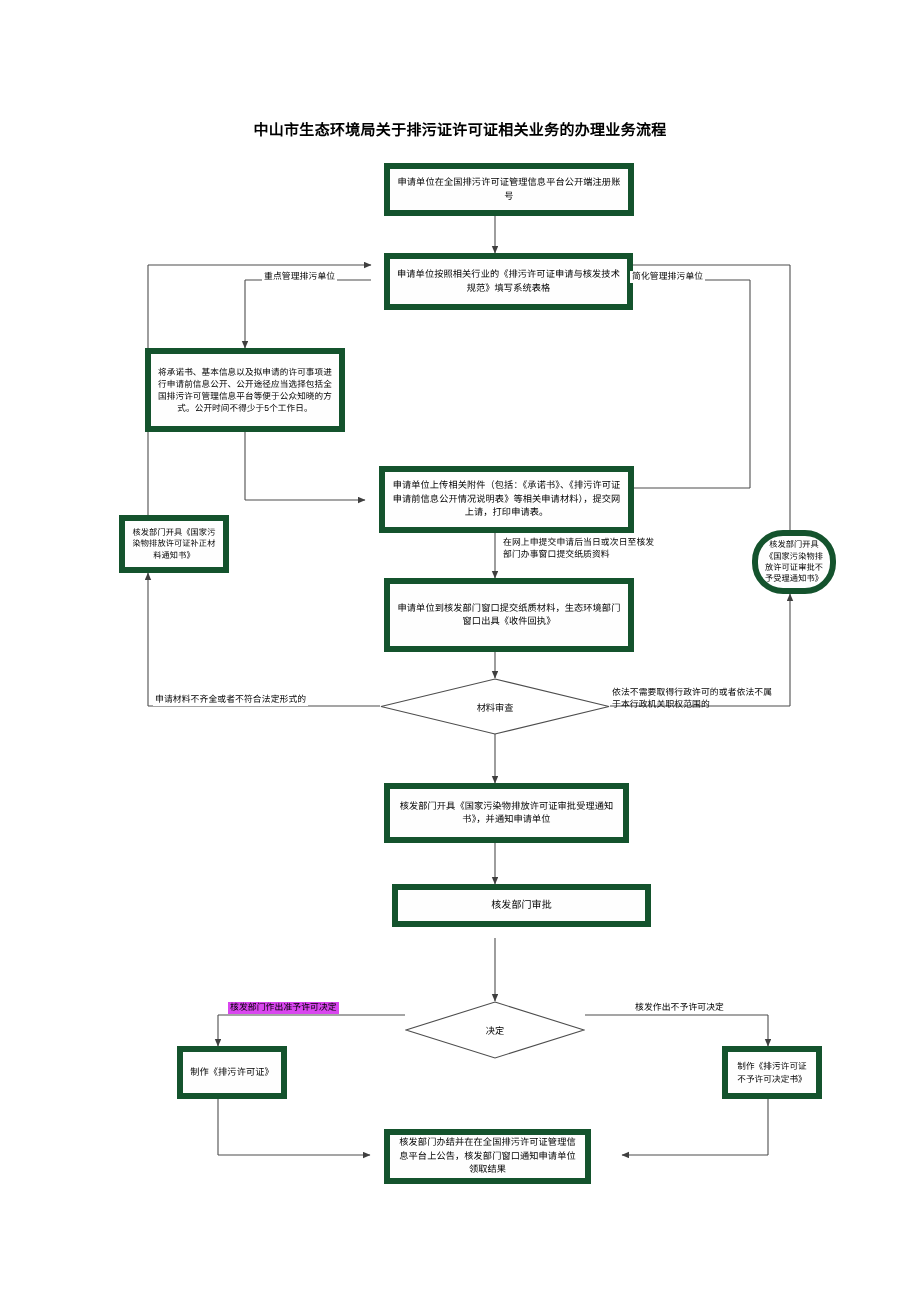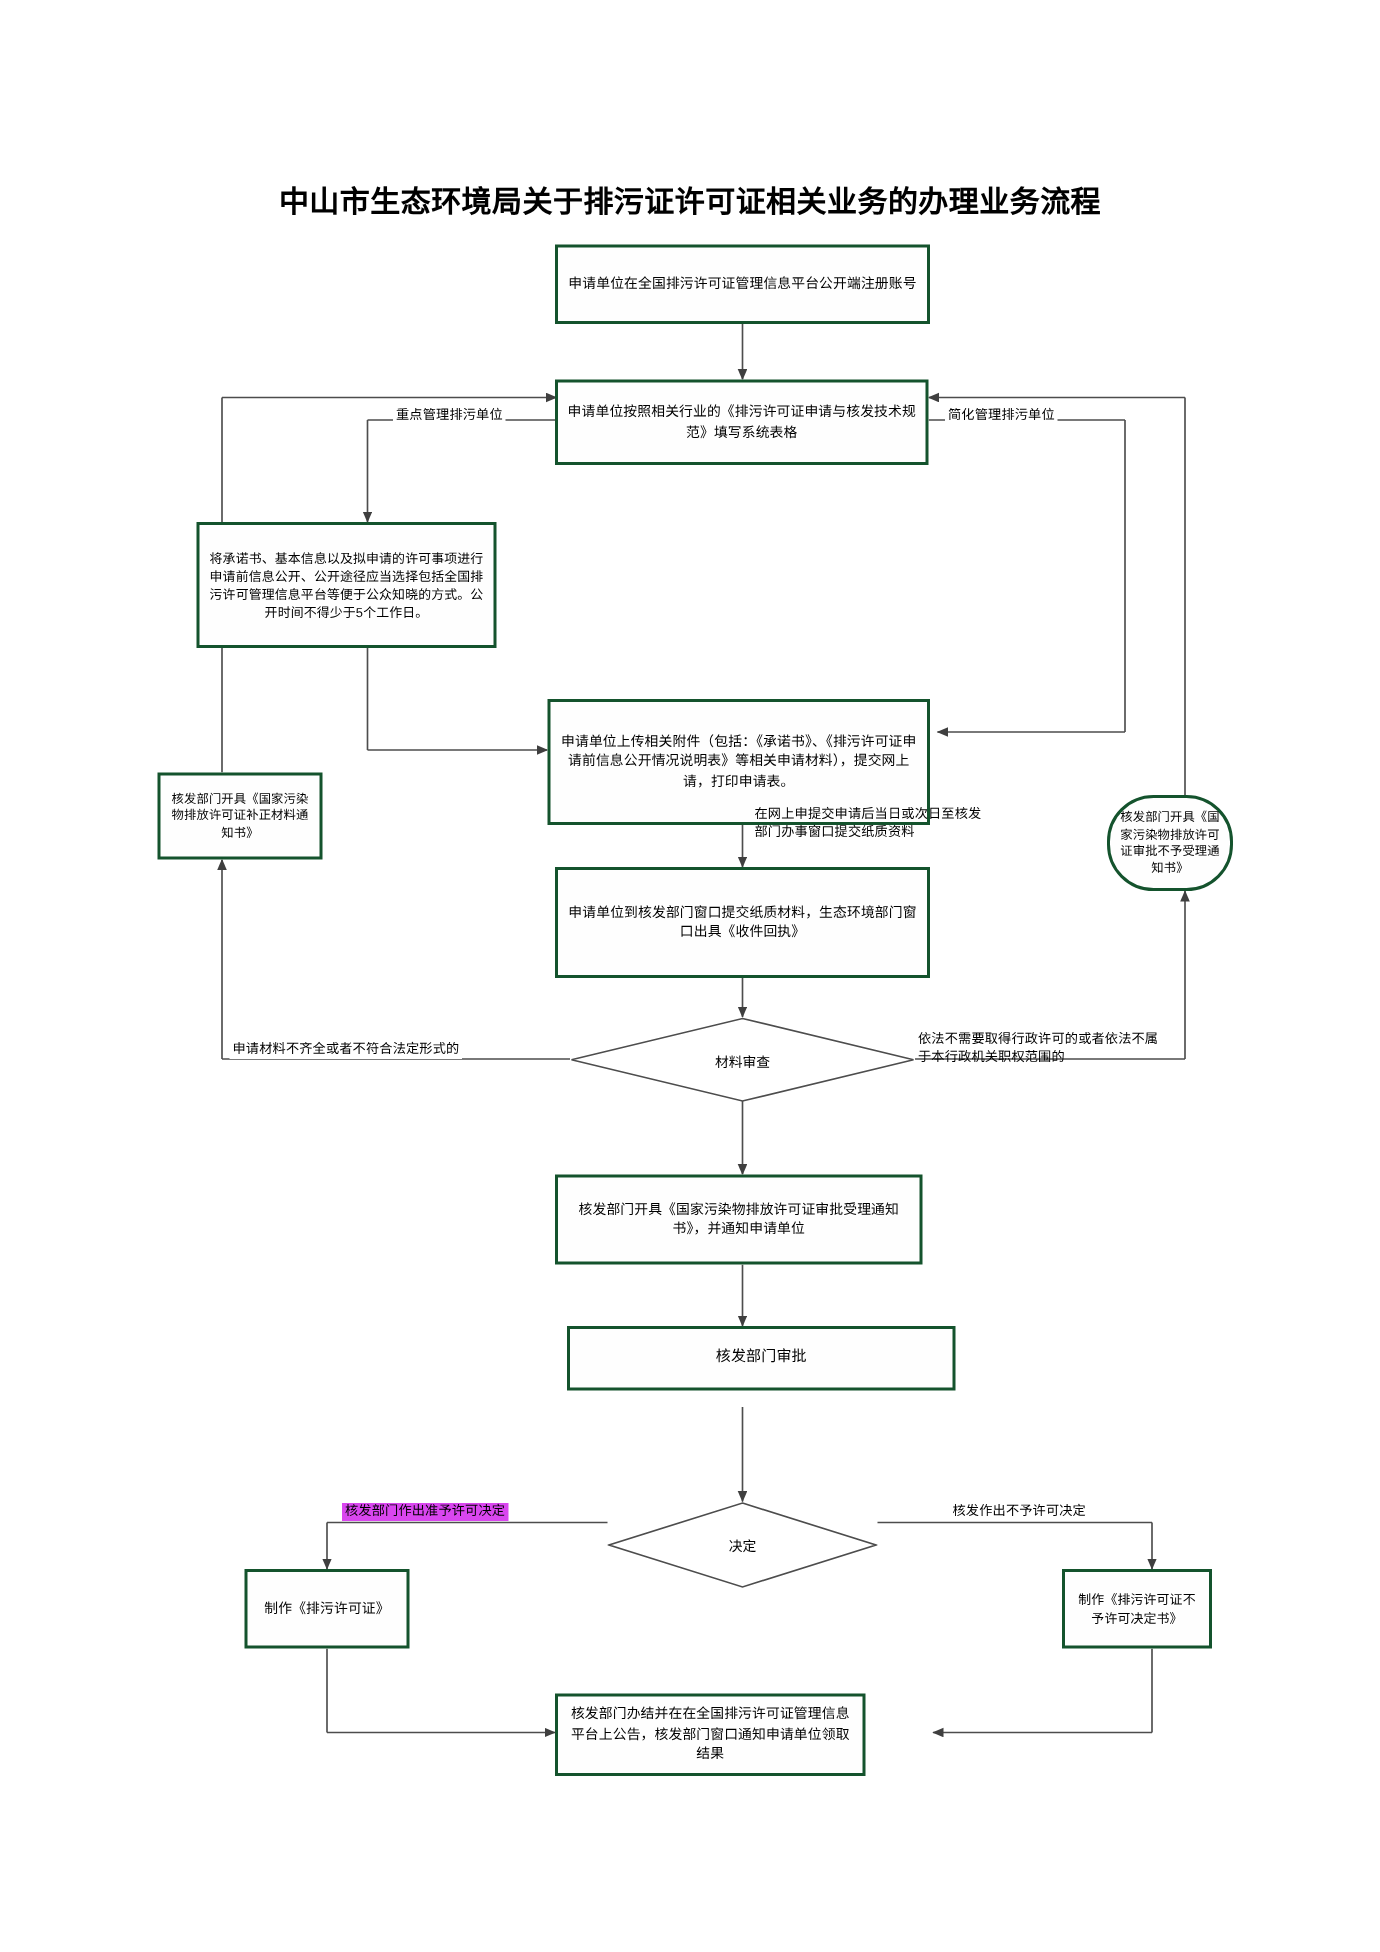--- a/index.html
+++ b/index.html
@@ -11,40 +11,41 @@
     color:#000;
     overflow:hidden;
   }
   #stage{position:relative;width:920px;height:1301px;}
 
   
   .title{
     position:absolute;
     left:0;top:118px;width:920px;
     text-align:center;
-    font-size:20px;
+    font-size:15px;
     font-weight:bold;
     letter-spacing:0.3px;
     white-space:nowrap;
   }
 
   
   .node{
     position:absolute;
     box-sizing:border-box;
-    border:2px solid #14532d;
+    border:6px solid #14532d;
     background:#fefefe;
     display:flex;
     align-items:center;
     justify-content:center;
     text-align:center;
     font-size:9.2px;
     line-height:1.45;
     padding:3px 6px;
     letter-spacing:0.1px;
+    margin-left:14px;
   }
   .node span{display:block;width:100%;}
   .node.thin{font-size:8.6px;line-height:1.42;}
   .node.tiny{font-size:8.2px;line-height:1.4;}
   .node.big{font-size:10px;}
 
   
   .diamond{
     position:absolute;
     display:flex;align-items:center;justify-content:center;
@@ -145,21 +146,21 @@
   </div>
 
   <div class="node" style="left:370px;top:253px;width:249px;height:57px;">
     <span>申请单位按照相关行业的《排污许可证申请与核发技术规范》填写系统表格</span>
   </div>
 
   <div class="node thin" style="left:131px;top:348px;width:200px;height:84px;padding:4px 5px;">
     <span>将承诺书、基本信息以及拟申请的许可事项进行申请前信息公开、公开途径应当选择包括全国排污许可管理信息平台等便于公众知晓的方式。公开时间不得少于5个工作日。</span>
   </div>
 
-  <div class="node" style="left:365px;top:466px;width:255px;height:84px;">
+  <div class="node" style="left:365px;top:466px;width:255px;height:67px;">
     <span>申请单位上传相关附件（包括：《承诺书》、《排污许可证申请前信息公开情况说明表》等相关申请材料），提交网上请，打印申请表。</span>
   </div>
 
   <div class="node" style="left:370px;top:578px;width:250px;height:74px;">
     <span>申请单位到核发部门窗口提交纸质材料，生态环境部门窗口出具《收件回执》</span>
   </div>
 
   <div class="node tiny" style="left:105px;top:515px;width:110px;height:58px;padding:3px 4px;">
     <span>核发部门开具《国家污染物排放许可证补正材料通知书》</span>
   </div>

